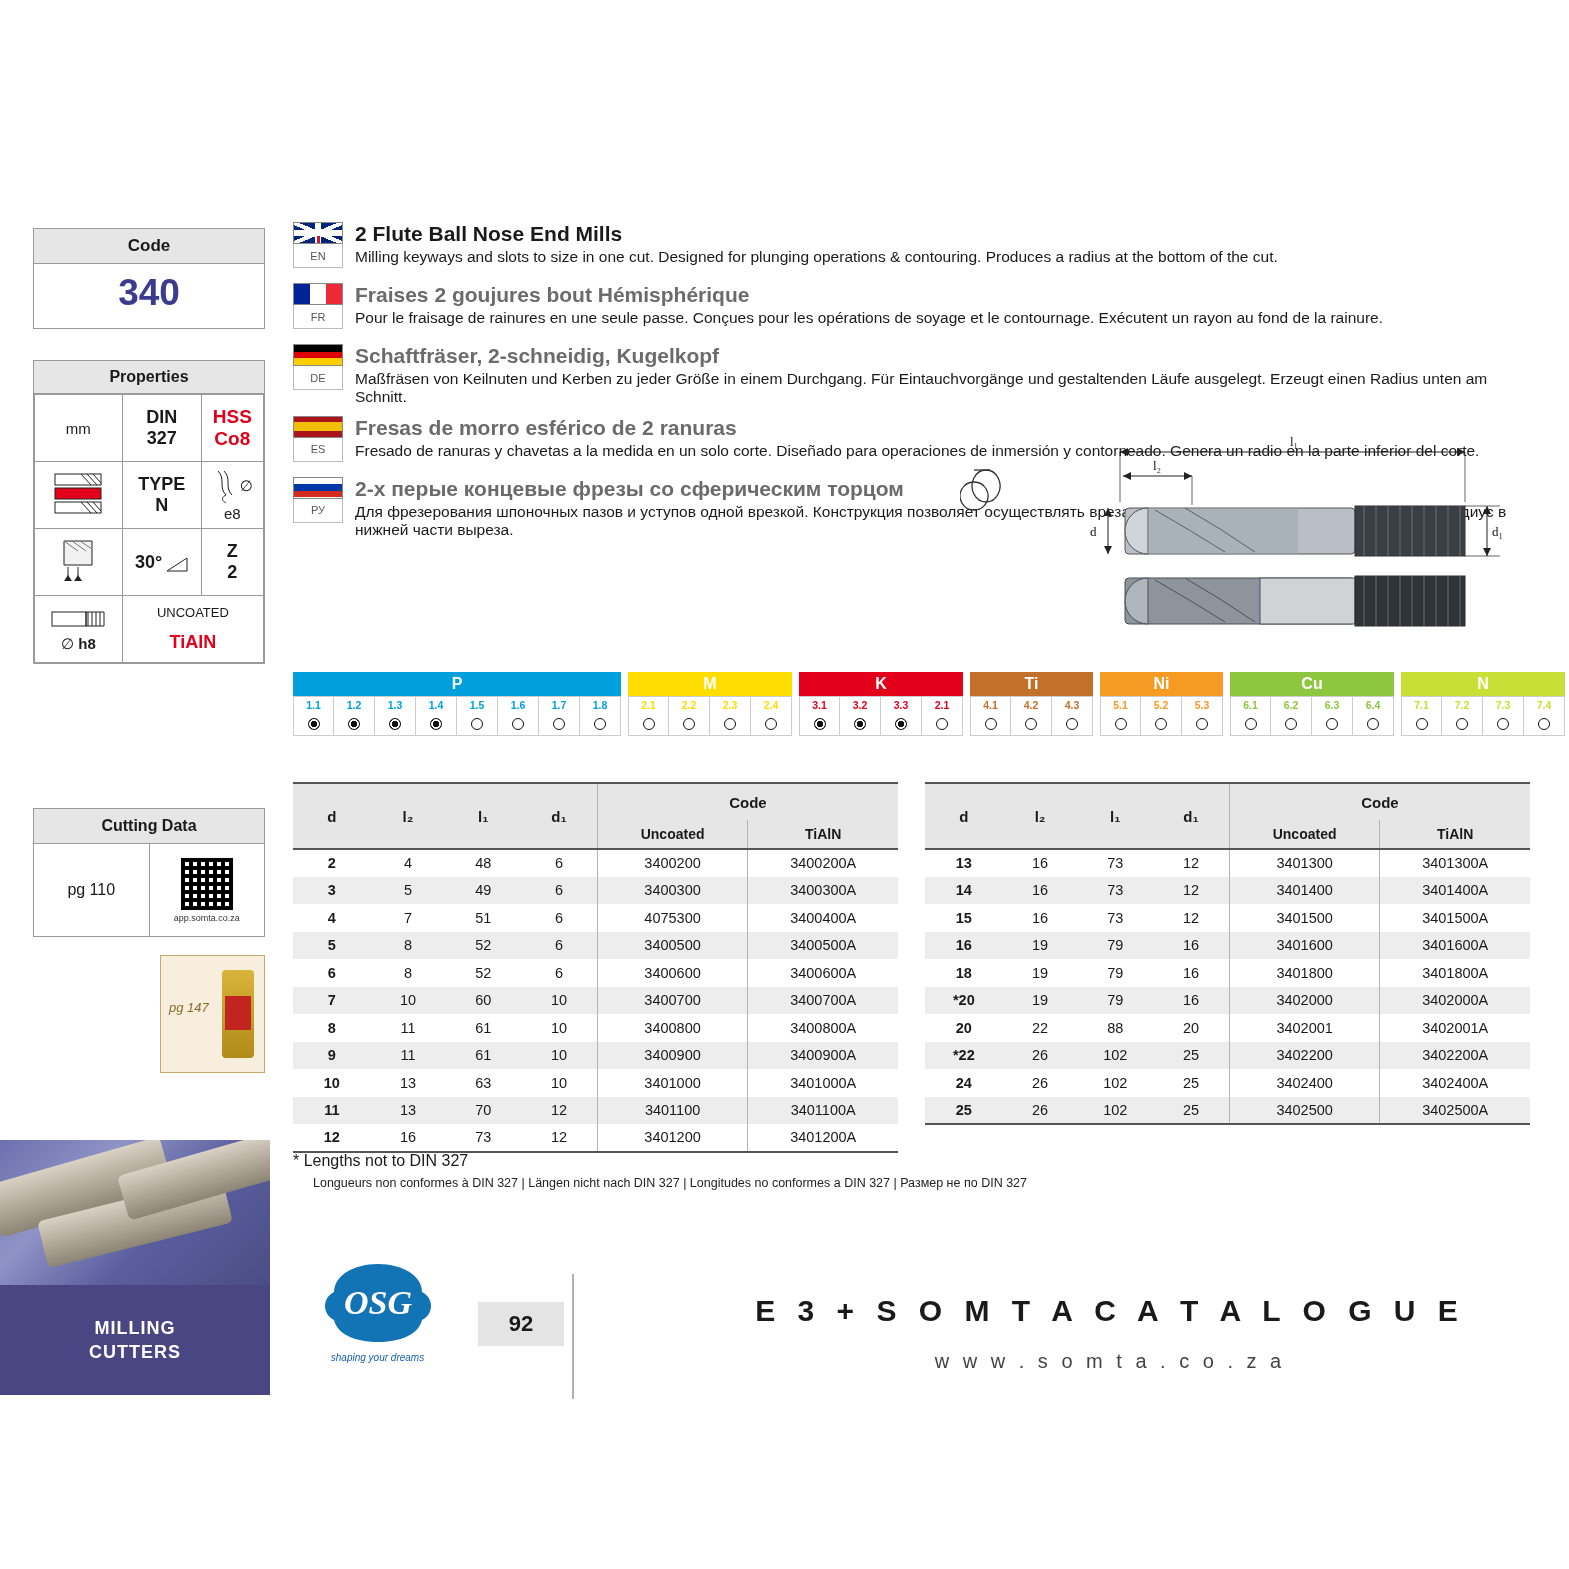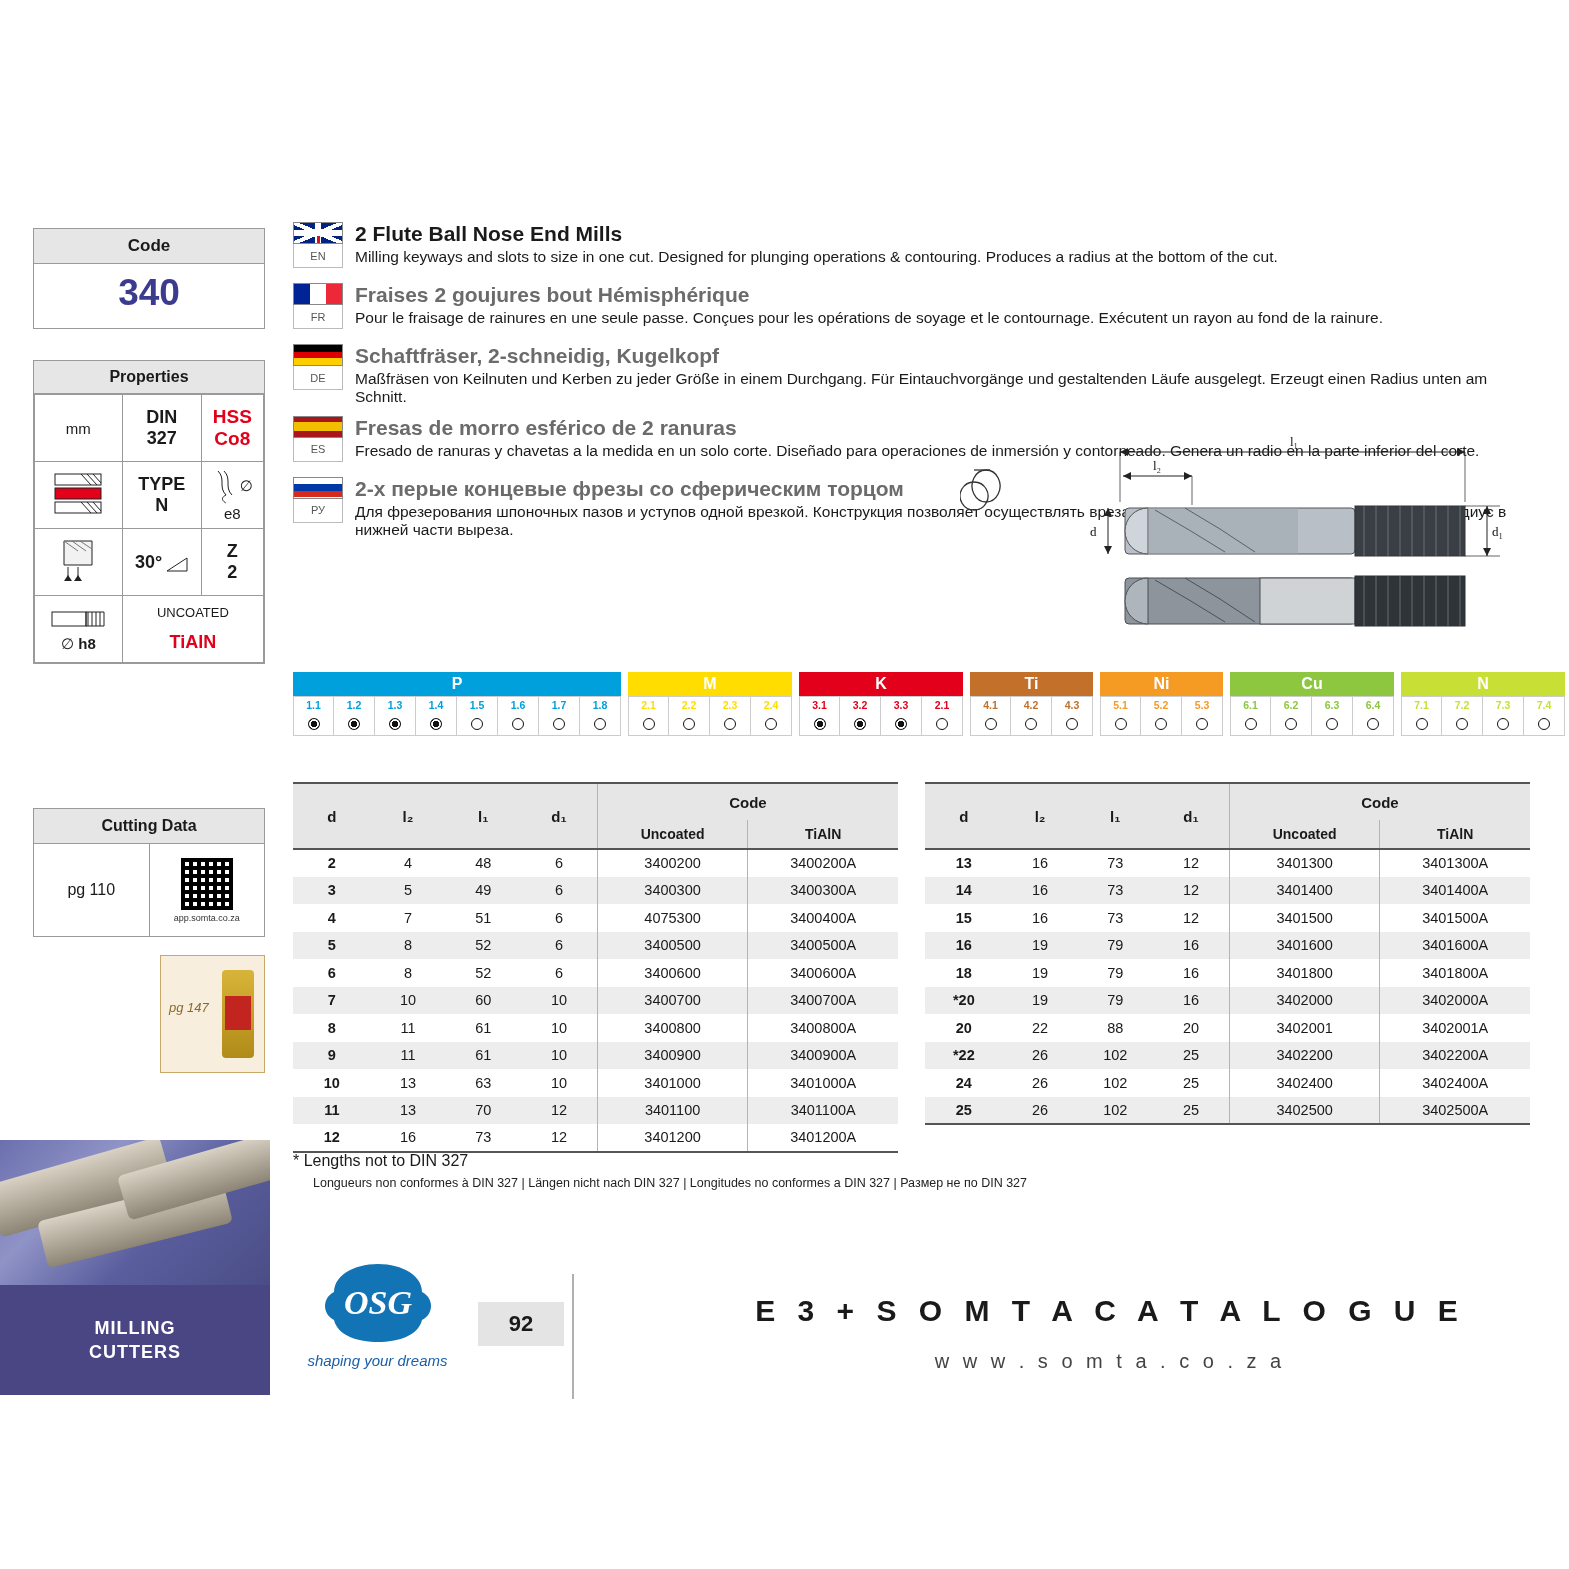--- a/index.html
+++ b/index.html
@@ -103,21 +103,21 @@
   .topline{border-top:2px solid #555;}
   .botline{border-bottom:2px solid #555;}
 
   .note{position:absolute;left:293px;top:1152px;font-size:16px;}
   .note .sub{font-size:12.5px;margin-top:6px;margin-left:20px;color:#222;}
 
   
   .footer{position:absolute;left:280px;top:1262px;width:1250px;height:150px;}
   .osg{position:absolute;left:10px;top:0;width:175px;text-align:center;}
   .osglogo{width:120px;height:82px;margin:0 auto;position:relative;}
-  .osgtag{font-size:15px;color:#1a5fa8;font-style:italic;margin-top:8px;}
+  .osgtag{font-size:10px;color:#1a5fa8;font-style:italic;margin-top:8px;}
   .pagenum{position:absolute;left:198px;top:40px;width:86px;height:44px;background:#e4e4e4;display:flex;align-items:center;justify-content:center;font-weight:bold;font-size:22px;}
   .vdiv{position:absolute;left:292px;top:12px;width:2px;height:125px;background:#b0b0b0;}
   .cattitle{position:absolute;left:430px;top:32px;width:800px;text-align:center;font-size:30px;font-weight:bold;letter-spacing:7px;}
   .caturl{position:absolute;left:430px;top:88px;width:800px;text-align:center;font-size:20px;letter-spacing:4px;color:#444;}
 </style>
 </head>
 <body>
 
 <div class="page">
 

